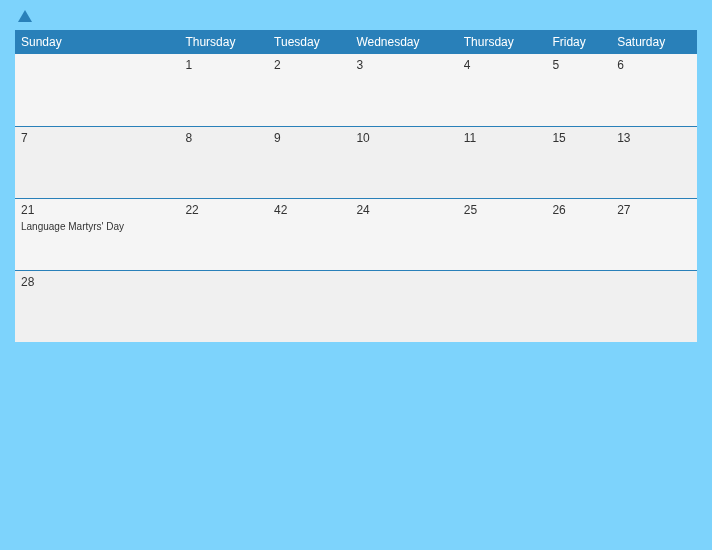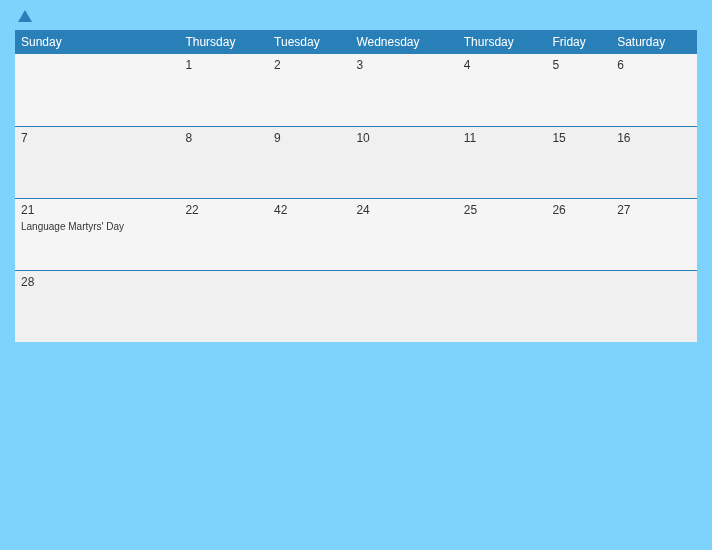--- a/index.html
+++ b/index.html
@@ -172,21 +172,21 @@
           <td>
             <span class="day-number">10</span>
           </td>
           <td>
             <span class="day-number">11</span>
           </td>
           <td>
             <span class="day-number">15</span>
           </td>
           <td>
-            <span class="day-number">16</span>
+            <span class="day-number">13</span>
           </td>
         </tr>
         <tr>
           <td><span class="day-number">21</span><span class="event-text">Language Martyrs' Day</span></td>
           <td>
             <span class="day-number">22</span>
           </td>
           <td>
             <span class="day-number">42</span>
           </td>

